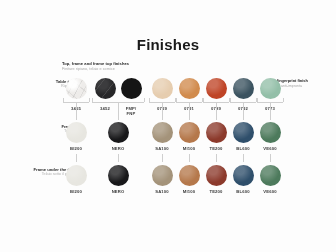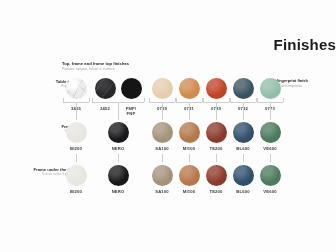--- a/index.html
+++ b/index.html
@@ -20,21 +20,21 @@
     position: absolute;
     inset: 0;
   }
 
   
   .title {
     position: absolute;
     top: 36px;
     left: 0;
     width: 336px;
-    text-align: right;
+    text-align: center;
     font-size: 15px;
     font-weight: 700;
     letter-spacing: 0.2px;
     color: #1a1a1a;
   }
 
   
   .group-caption {
     position: absolute;
     left: 62px;

